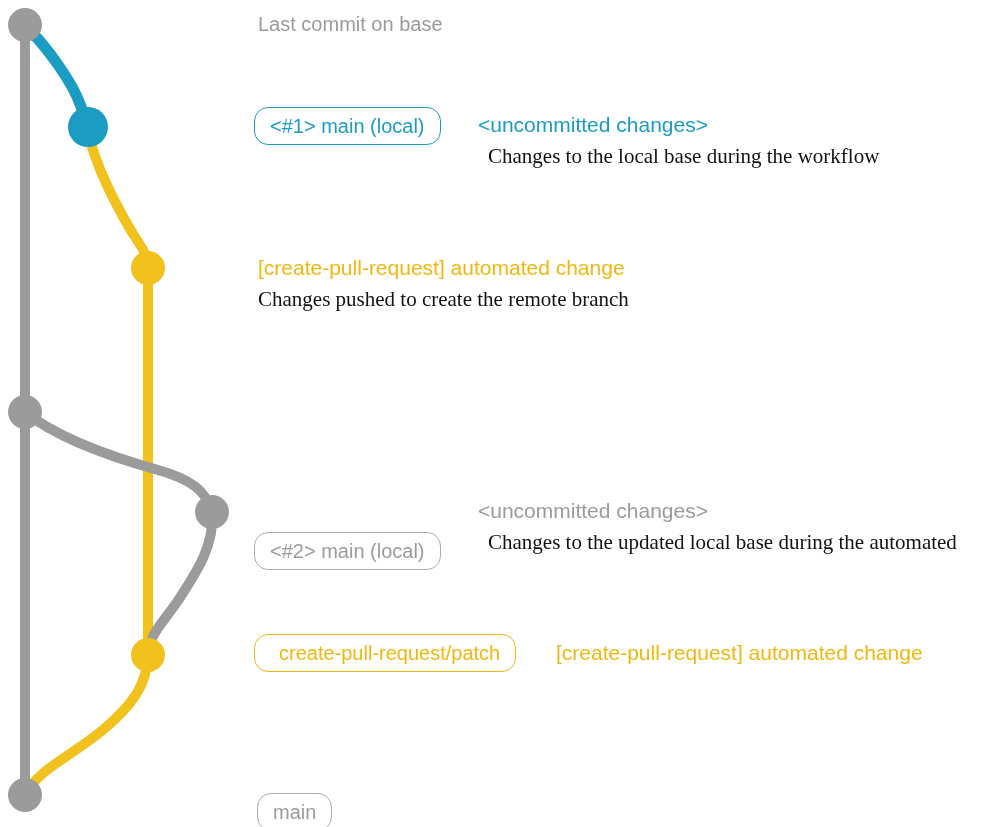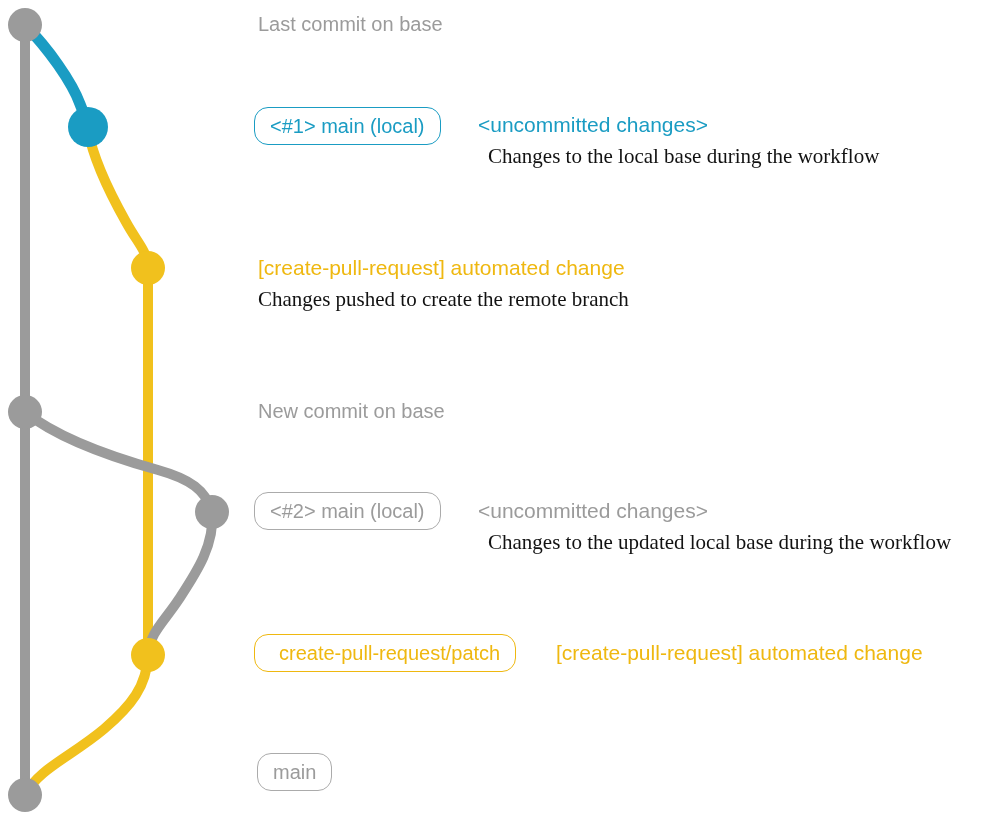--- a/index.html
+++ b/index.html
@@ -41,21 +41,21 @@
     display: inline-block;
     font-size: 20px;
     line-height: 24px;
     padding: 6px 15px;
     border: 1.5px solid;
     border-radius: 14px;
     white-space: nowrap;
     background: #ffffff;
   }
   .badge.blue   { color: var(--blue);   border-color: var(--blue); }
-  .badge.gray   { color: var(--gray);   border-color: var(--gray-border); }
+  .badge.gray   { color: var(--gray);   border-color: var(--gray-border); margin-top: 40px; }
   .badge.yellow { color: var(--yellow); border-color: var(--yellow); padding-left: 24px; }
 </style>
 </head>
 <body>
 
 <div class="canvas">
 
   <svg class="graph-svg" width="250" height="827" viewBox="0 0 250 827">
       <path d="M25 25 L25 795" stroke="#9b9b9b" stroke-width="10" fill="none"></path>
       <path d="M25 25 C48 48, 72 82, 80 104 C83 112, 86 117, 88 127" stroke="#1a9cc3" stroke-width="11" fill="none"></path>
@@ -75,24 +75,23 @@
 
   <div class="note" style="left:258px; top:12px;">Last commit on base</div>
 
   <div class="badge blue" style="left:254px; top:107px;">&lt;#1&gt; main (local)</div>
   <div class="heading blue" style="left:478px; top:113px;">&lt;uncommitted changes&gt;</div>
   <div class="desc" style="left:488px; top:145px;">Changes to the local base during the workflow</div>
 
   <div class="heading yellow" style="left:258px; top:256px;">[create-pull-request] automated change</div>
   <div class="desc" style="left:258px; top:288px;">Changes pushed to create the remote branch</div>
 
-  <div class="note" style="left:258px; top:399px;">New commit on base</div>
 
   <div class="badge gray" style="left:254px; top:492px;">&lt;#2&gt; main (local)</div>
   <div class="heading gray" style="left:478px; top:499px;">&lt;uncommitted changes&gt;</div>
-  <div class="desc" style="left:488px; top:531px;">Changes to the updated local base during the workflow</div>
+  <div class="desc" style="left:488px; top:531px;">Changes to the updated local base during the automated</div>
 
   <div class="badge yellow" style="left:254px; top:634px;">create-pull-request/patch</div>
   <div class="heading yellow" style="left:556px; top:641px;">[create-pull-request] automated change</div>
 
   <div class="badge gray" style="left:257px; top:753px;">main</div>
 
 </div>
 
 </body></html>

